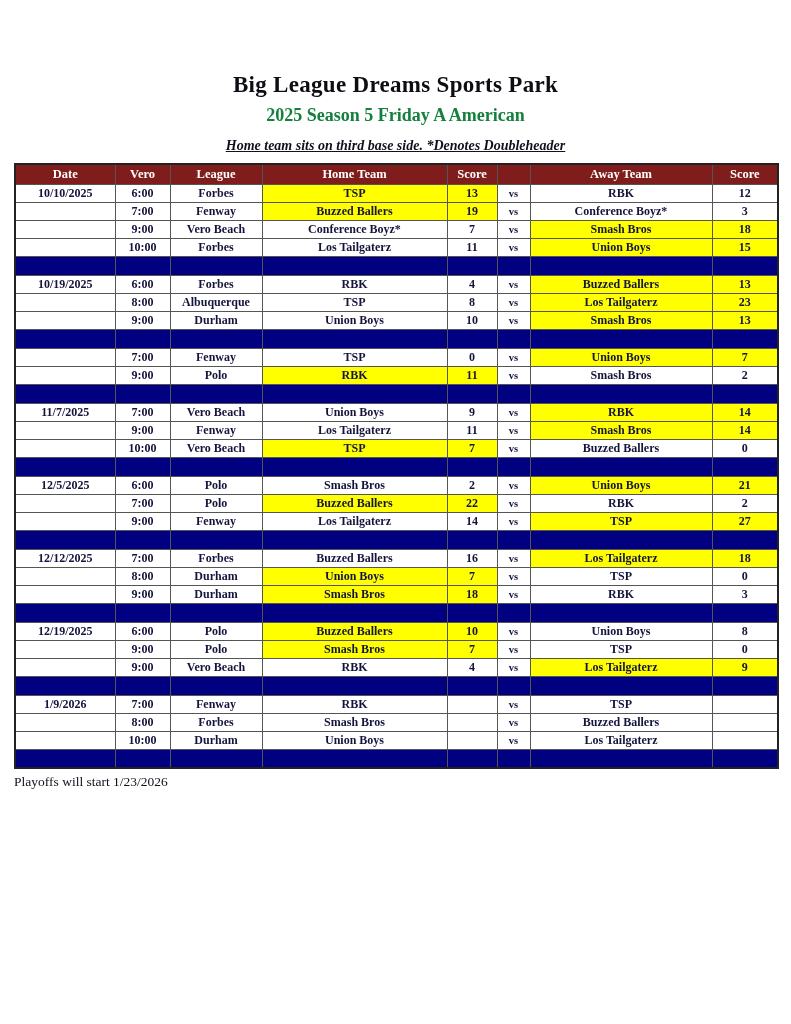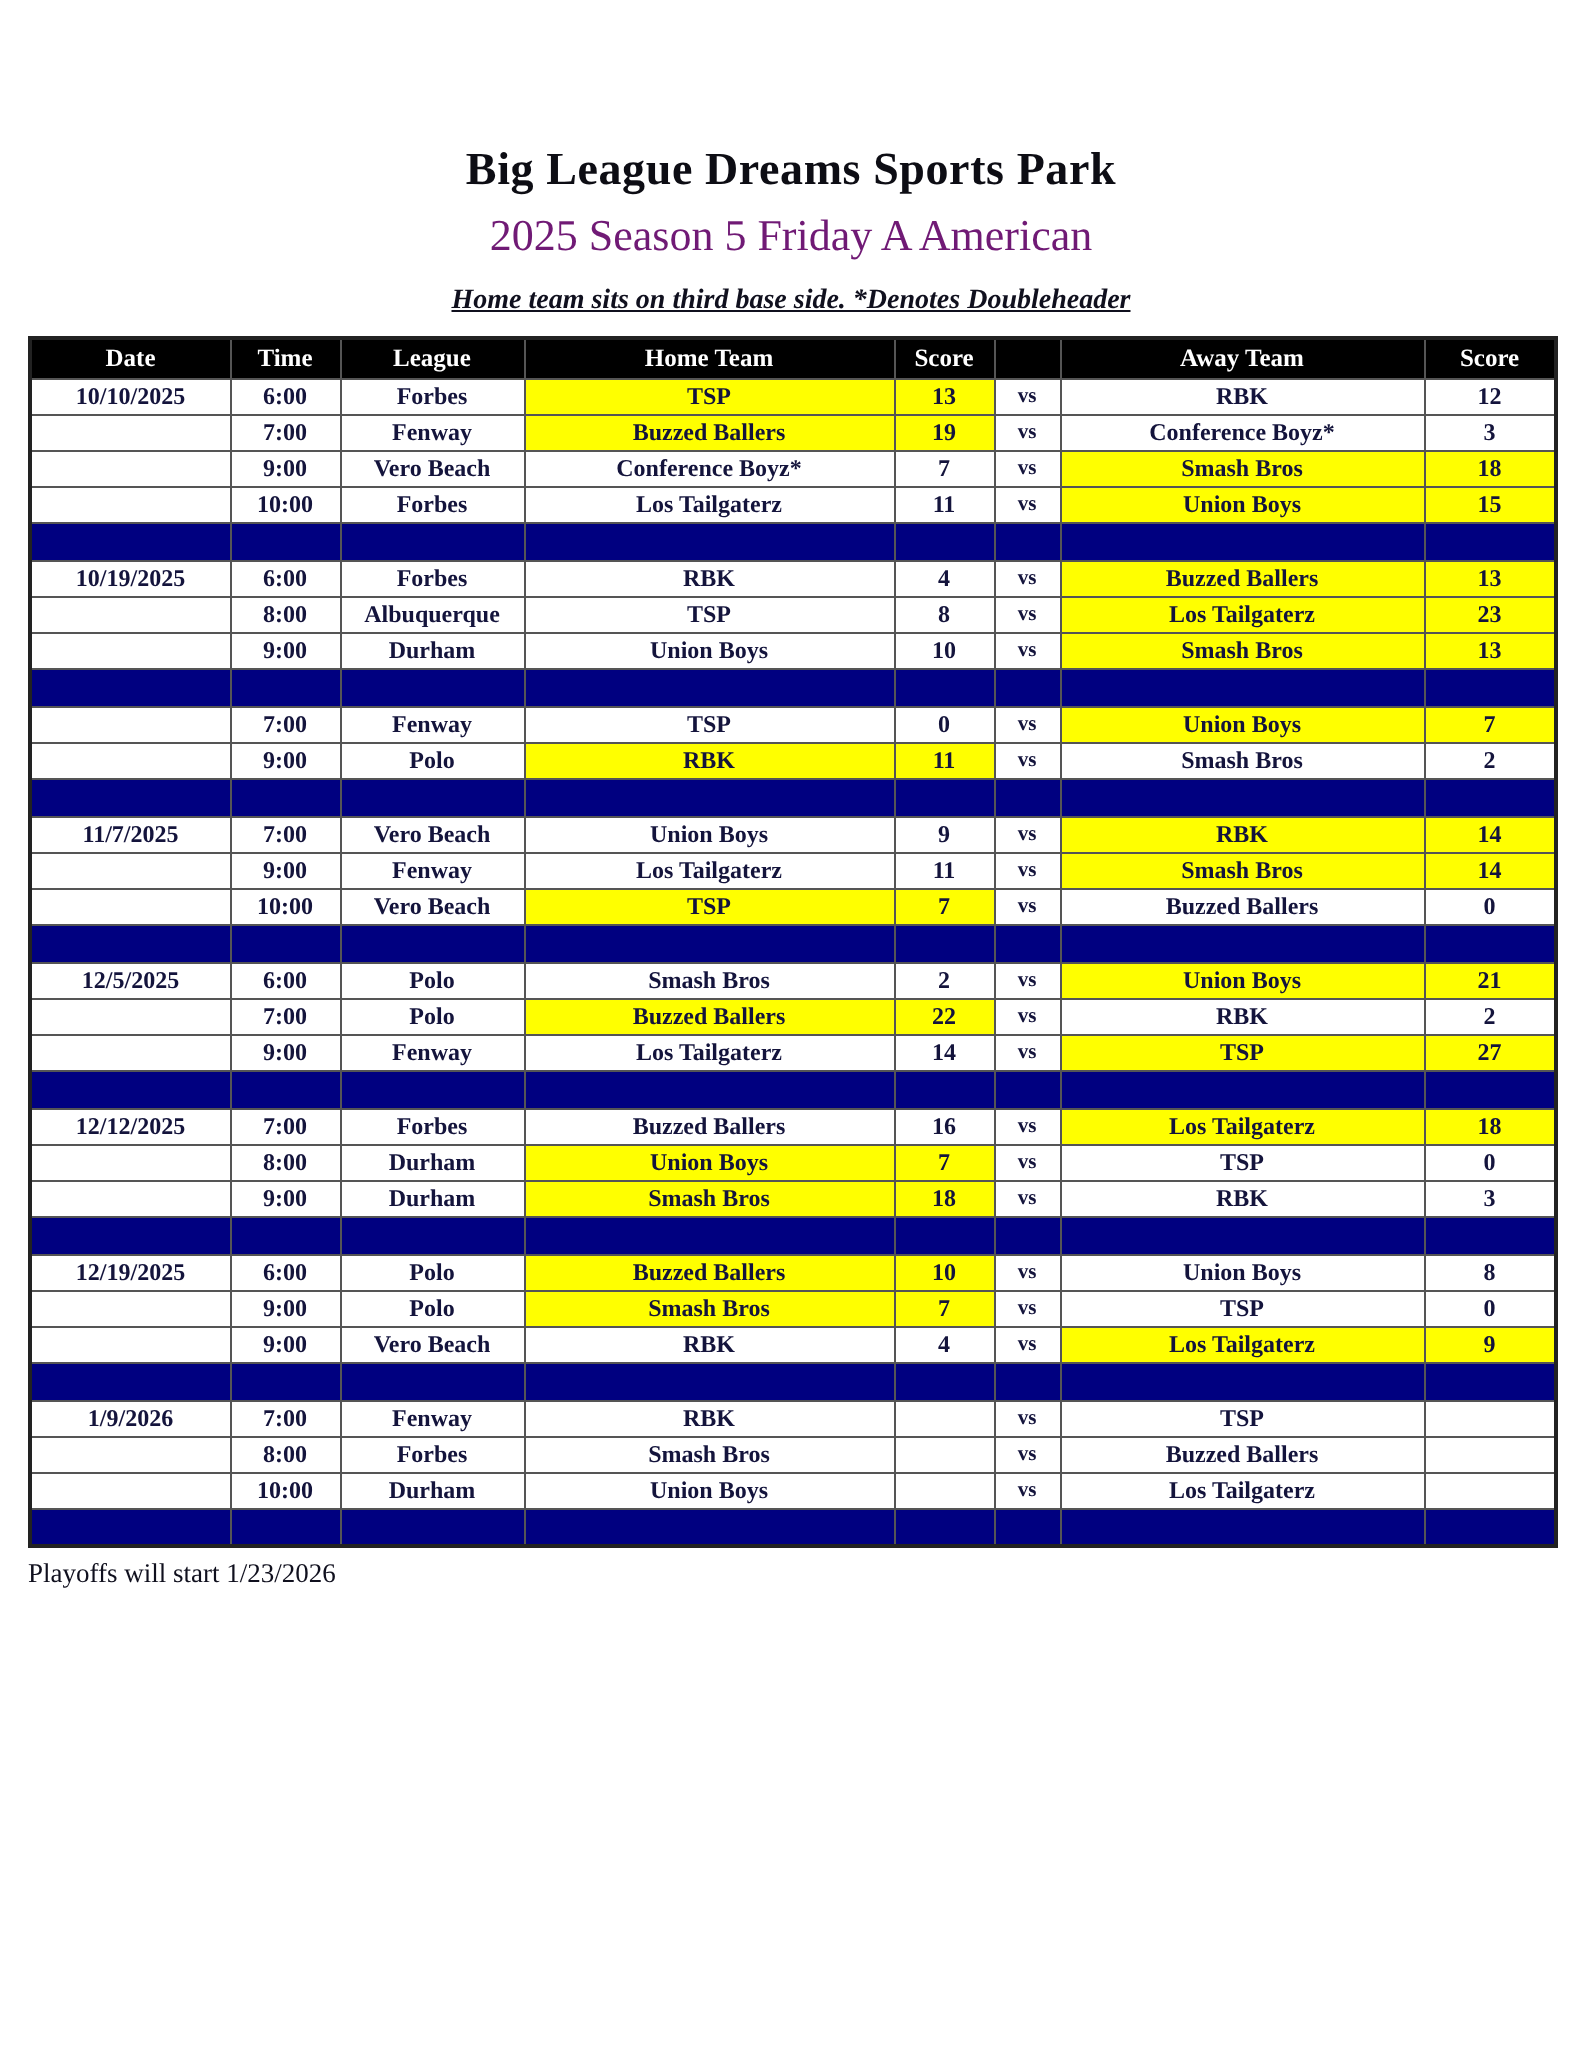--- a/index.html
+++ b/index.html
@@ -11,21 +11,21 @@
     color: #14143c;
   }
   .titles { padding-top: 72px; text-align: center; }
   .main-title {
     margin: 0 0 7px 0;
     font-size: 23px; font-weight: bold; color: #0d0d14;
     letter-spacing: 0.3px;
   }
   .sub-title {
     margin: 0 0 12px 0;
-    font-size: 22px; font-weight: normal; color: #701a75;
+    font-size: 18px; font-weight: bold; color: #15803d;
   }
   .note {
     margin: 0 0 9px 0;
     font-size: 14px; font-weight: bold; font-style: italic; color: #10101e; text-decoration: underline;
   }
   table.schedule {
     border-collapse: collapse;
     table-layout: fixed;
     width: 763px;
     margin: 0 14px;
@@ -36,21 +36,21 @@
     height: 18px;
     padding: 0 2px;
     text-align: center;
     vertical-align: middle;
     font-size: 12px;
     font-weight: bold;
     overflow: hidden;
     white-space: nowrap;
   }
   .schedule th.head {
-    background: #000000;
+    background: #7f1d1d;
     color: #ffffff;
     font-size: 12.5px;
     height: 20px;
   }
   tr.sep td {
     background: #000080;
     height: 19px;
   }
   td.hl { background: #ffff00; }
   td.c-vs { font-size: 10.5px; }
@@ -84,21 +84,21 @@
       <col class="w-replica">
       <col class="w-home">
     <col class="w-hscore">
       <col class="w-vs">
       <col class="w-away">
       <col class="w-ascore">
   </colgroup>
   <thead>
     <tr>
       <th class="head">Date</th>
-      <th class="head">Time</th>
+      <th class="head">Vero</th>
       <th class="head">League</th>
       <th class="head">Home Team</th>
       <th class="head">Score</th>
       <th class="head"></th>
       <th class="head">Away Team</th>
       <th class="head">Score</th>
     </tr>
   </thead>
   <tbody>
       <tr>

